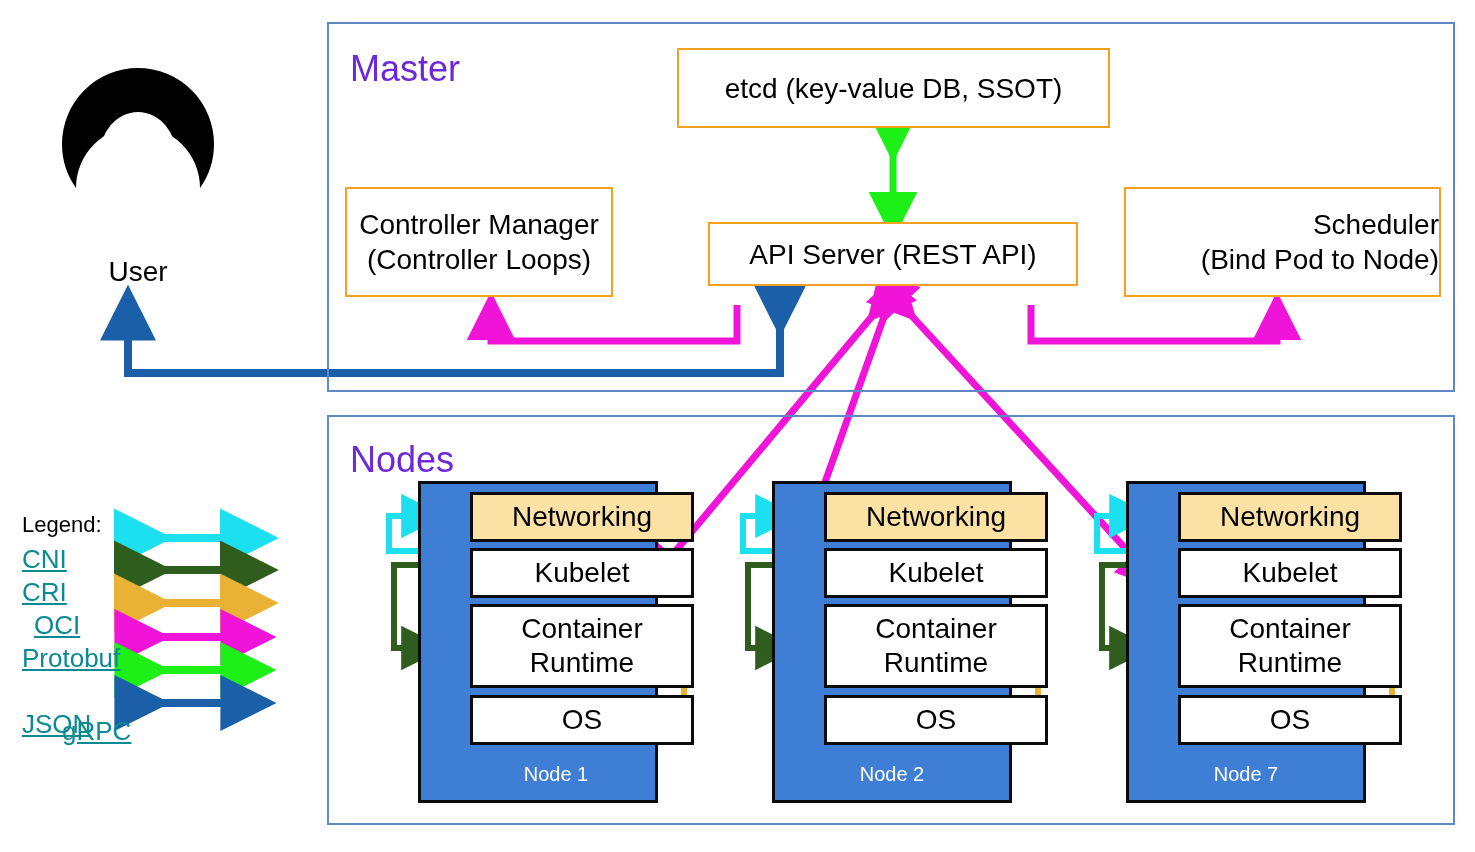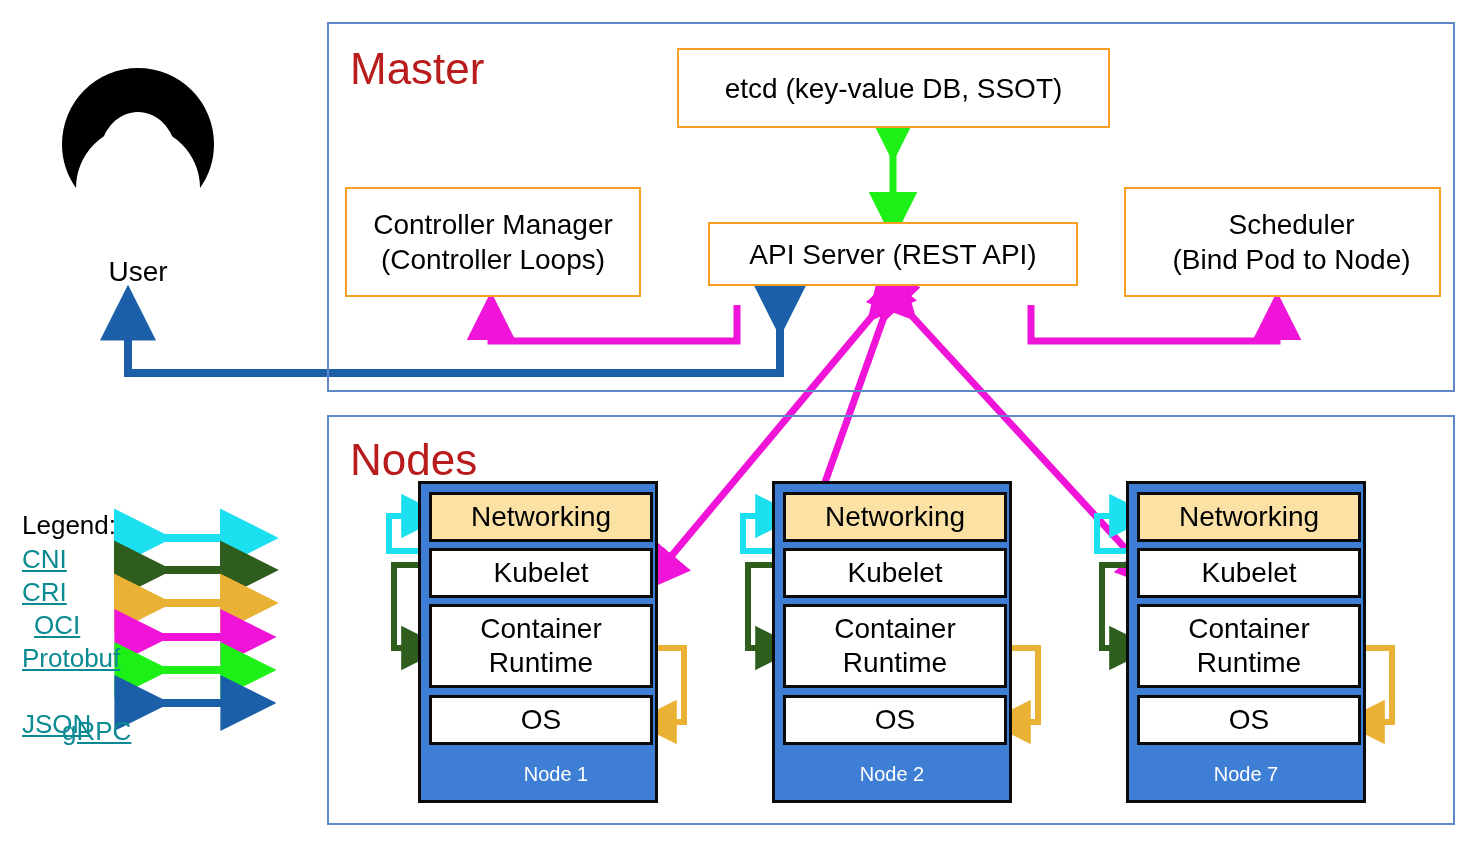--- a/index.html
+++ b/index.html
@@ -5,39 +5,39 @@
   html,body{margin:0;padding:0;background:#ffffff;}
   body{width:1475px;height:852px;position:relative;overflow:hidden;
        font-family:"Liberation Sans","DejaVu Sans",sans-serif;color:#000;}
   #stage{position:absolute;inset:0;width:1475px;height:852px;}
   svg#layer{position:absolute;left:0;top:0;width:1475px;height:852px;}
 
   .abs{position:absolute;box-sizing:border-box;}
 
   
   .group{border:2px solid #5f89c4;background:transparent;}
-  .group-title{position:absolute;font-size:44px;line-height:34px;color:#b91c1c;white-space:nowrap;}
+  .group-title{position:absolute;font-size:36px;line-height:34px;color:#6d28d9;white-space:nowrap;}
 
   
   .mbox{border:2px solid #f79f22;background:#ffffff;display:flex;align-items:center;
         justify-content:center;text-align:left;font-size:28px;line-height:1.25;color:#000;}
   .mbox span{display:block;}
 
   
   .user-label{position:absolute;font-size:28px;line-height:28px;text-align:center;width:180px;}
 
   
   .node{border:3px solid #0b0b0b;background:#3e7fd5;}
   .nrow{border:3px solid #0b0b0b;background:#ffffff;display:flex;align-items:center;
-        justify-content:center;text-align:center;font-size:28px;line-height:1.2;color:#000;}
+        justify-content:center;text-align:center;font-size:28px;line-height:1.2;color:#000;margin-left:41px;}
   .nrow.net{background:#fbe2a4;}
   .nname{position:absolute;left:0;right:0;text-align:center;color:#ffffff;font-size:20px;line-height:20px;}
 
   
-  .legend-title{position:absolute;font-size:26px;line-height:26px;color:#000;}
+  .legend-title{position:absolute;font-size:22px;line-height:26px;color:#000;}
   .legend-item{position:absolute;font-size:26px;line-height:26px;color:#0a8a92;
                text-decoration:underline;white-space:nowrap;}
 </style>
 </head>
 <body>
 
 <div id="stage">
 
   <svg id="layer" viewBox="0 0 1475 852">
     <defs>
@@ -143,30 +143,30 @@
     </g>
   </svg>
 
   <div class="abs group" style="left:327px;top:22px;width:1128px;height:370px;"></div>
   <div class="group-title" style="left:350px;top:52px;">Master</div>
 
   <div class="abs mbox" style="left:677px;top:48px;width:433px;height:80px;">
     <span>etcd (key-value DB, SSOT)</span>
   </div>
 
-  <div class="abs mbox" style="left:345px;top:187px;width:296px;height:110px;flex-direction:column;">
+  <div class="abs mbox" style="left:345px;top:187px;width:268px;height:110px;flex-direction:column;">
     <span>Controller Manager</span>
     <span>(Controller Loops)</span>
   </div>
 
   <div class="abs mbox" style="left:708px;top:222px;width:370px;height:64px;">
     <span>API Server (REST API)</span>
   </div>
 
-  <div class="abs mbox" style="left:1124px;top:187px;width:317px;height:110px;flex-direction:column;align-items:center;padding-left:18px;text-align:left;">
+  <div class="abs mbox" style="left:1124px;top:187px;width:317px;height:110px;flex-direction:column;align-items:flex-end;padding-left:18px;text-align:left;">
     <span>Scheduler</span>
     <span>(Bind Pod to Node)</span>
   </div>
 
   <div class="abs group" style="left:327px;top:415px;width:1128px;height:410px;"></div>
   <div class="group-title" style="left:350px;top:443px;">Nodes</div>
 
   <div class="abs node" style="left:418px;top:481px;width:240px;height:322px;">
     <div class="abs nrow net" style="left:8px;top:8px;width:224px;height:50px;">
       <span>Networking</span>

